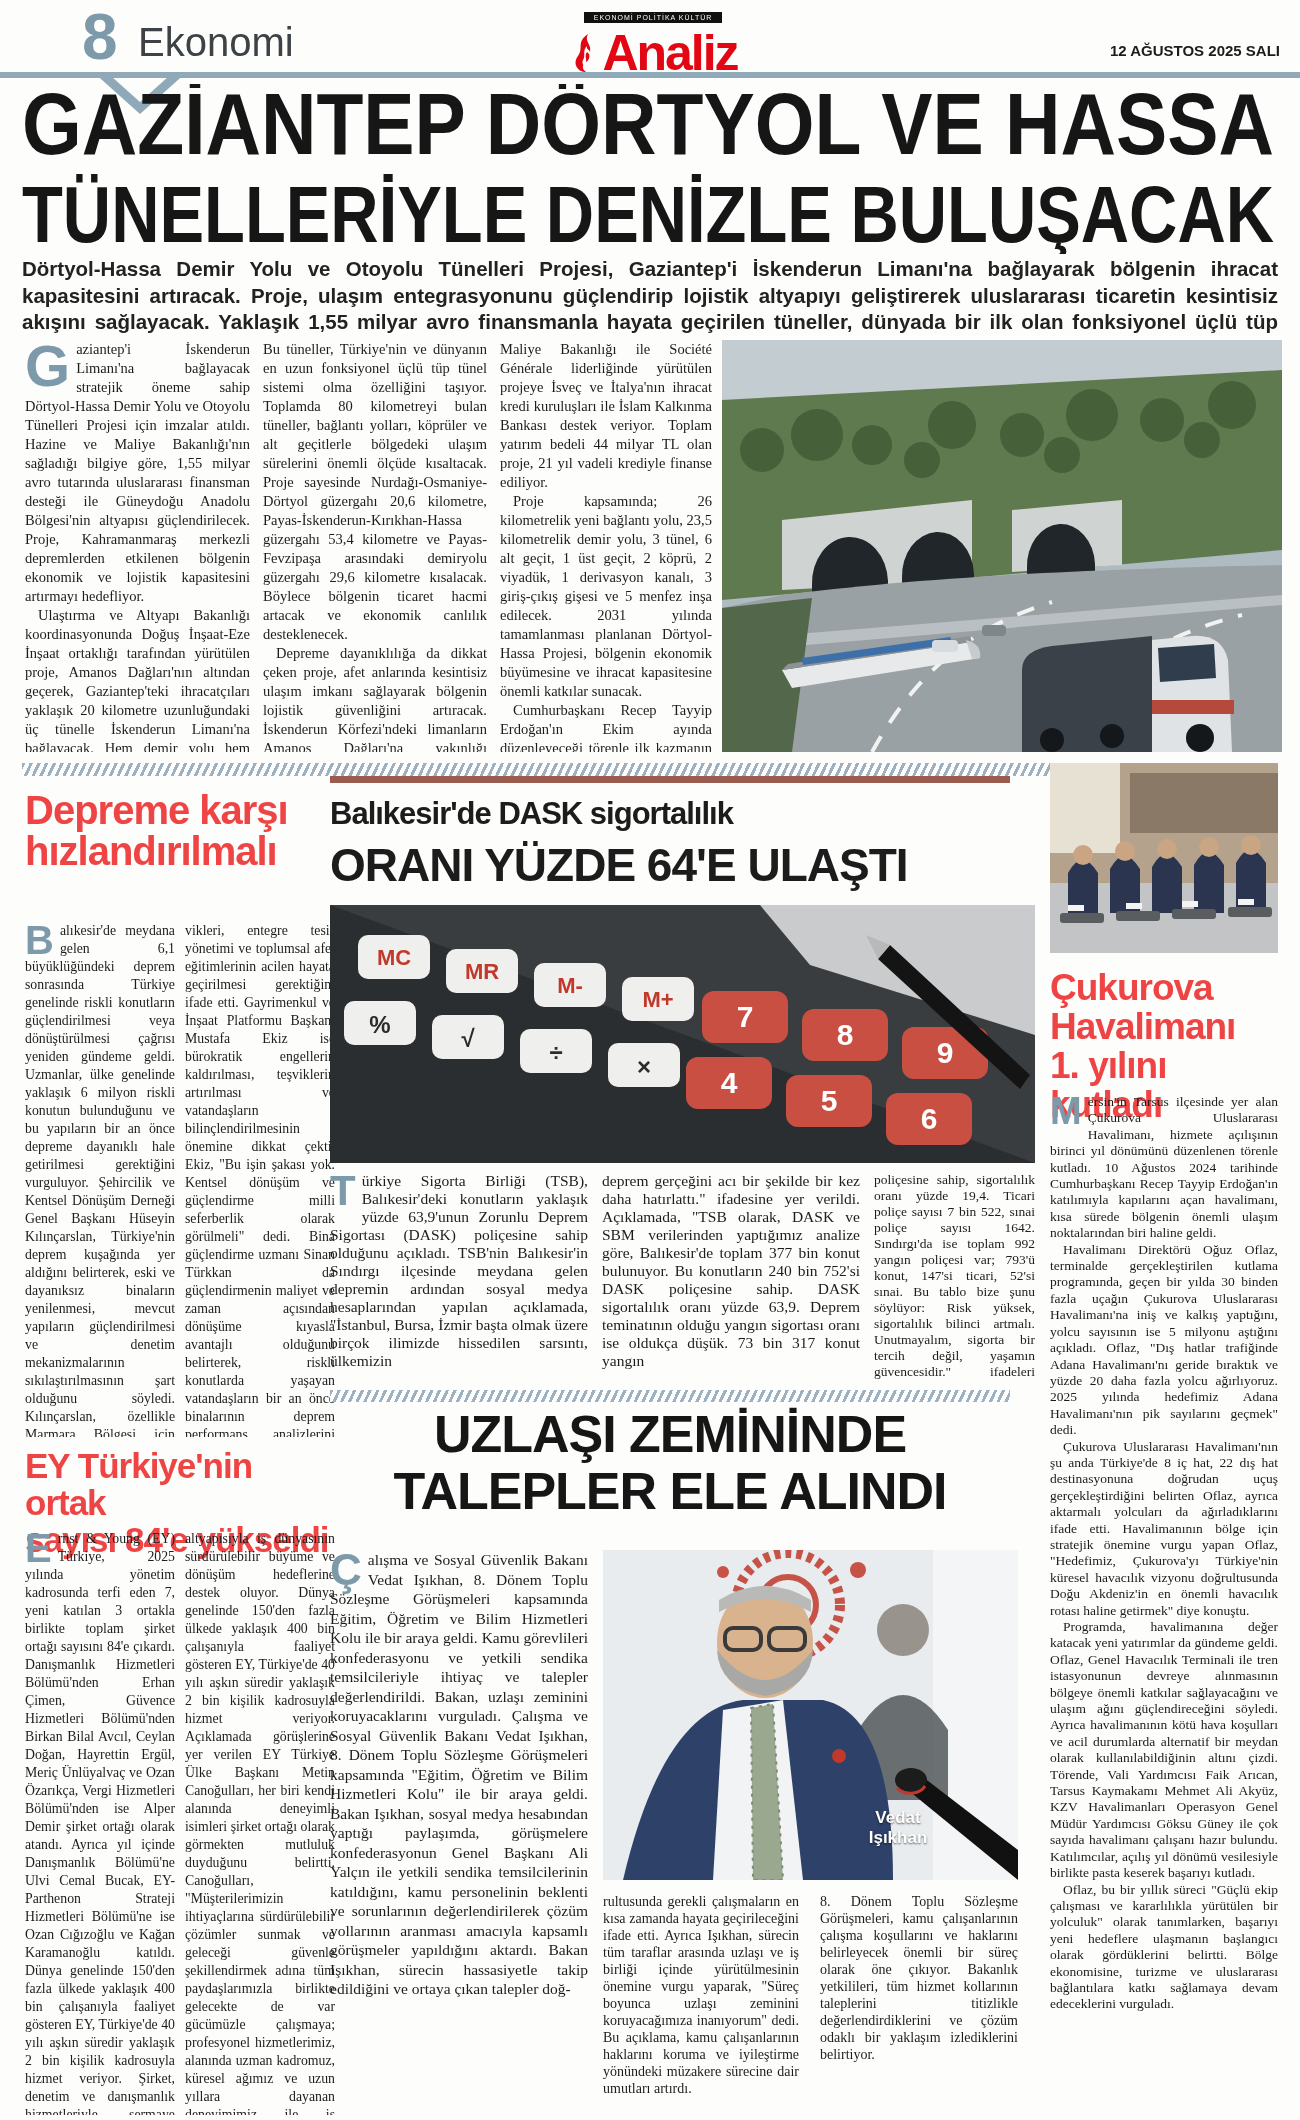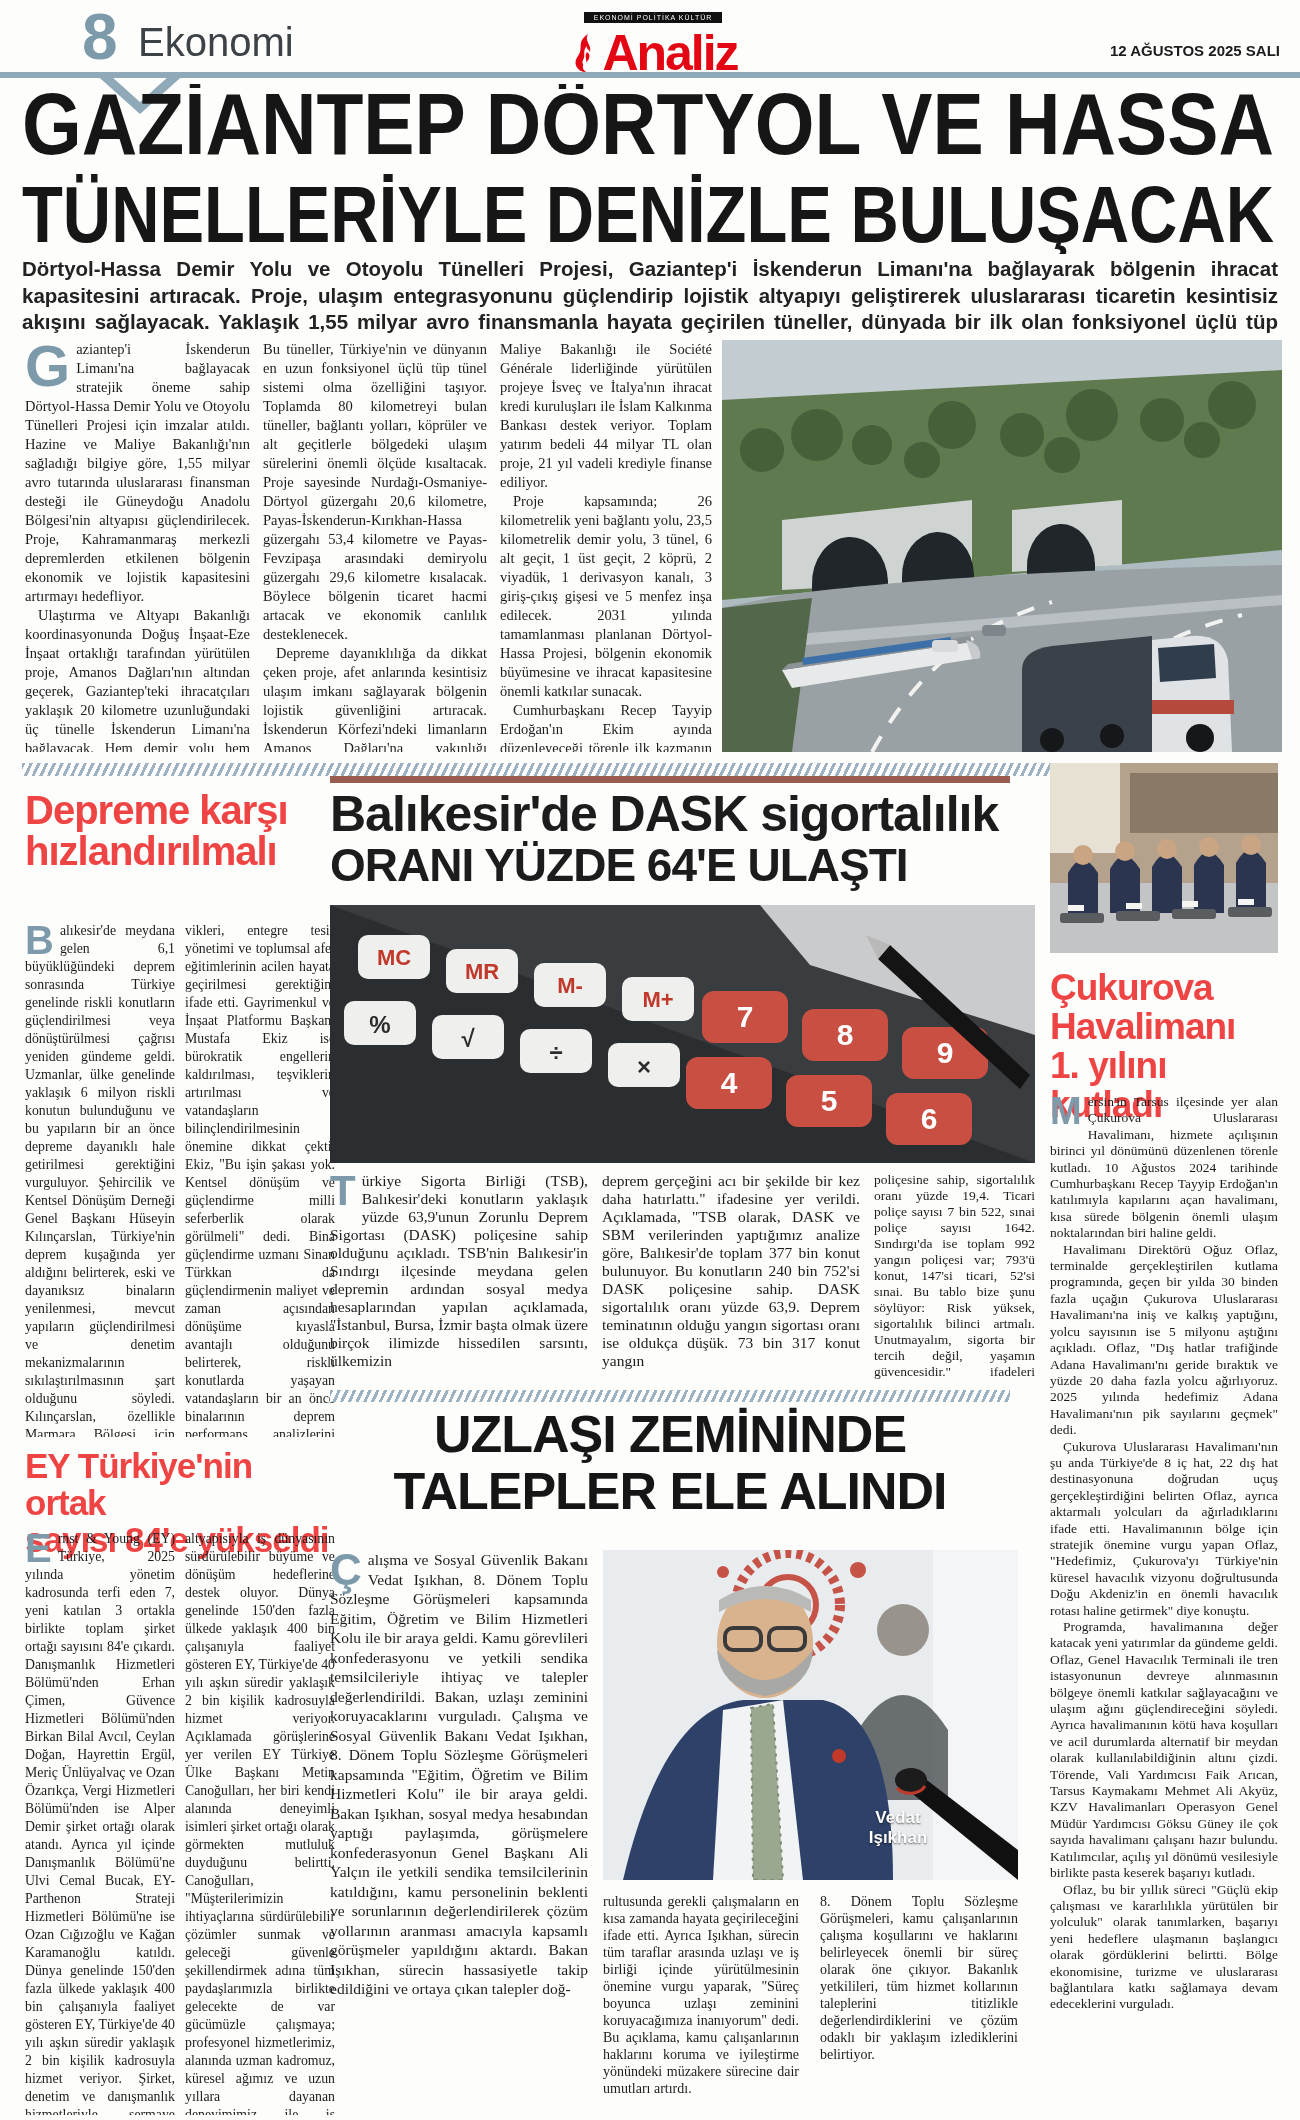--- a/index.html
+++ b/index.html
@@ -138,21 +138,21 @@
   </div>
   <div class="abs serif" style="left:25px;top:1530px;width:150px;height:585px;font-size:13.8px;line-height:18px;">
     <p><span class="dropcap" style="font-size:40px;">E</span><span>rnst &amp; Young (EY) Türkiye, 2025 yılında yönetim kadrosunda terfi eden 7, yeni katılan 3 ortakla birlikte toplam şirket ortağı sayısını 84'e çıkardı. Danışmanlık Hizmetleri Bölümü'nden Erhan Çimen, Güvence Hizmetleri Bölümü'nden Birkan Bilal Avcıl, Ceylan Doğan, Hayrettin Ergül, Meriç Ünlüyalvaç ve Ozan Özarıkça, Vergi Hizmetleri Bölümü'nden ise Alper Demir şirket ortağı olarak atandı. Ayrıca yıl içinde Danışmanlık Bölümü'ne Ulvi Cemal Bucak, EY-Parthenon Strateji Hizmetleri Bölümü'ne ise Ozan Cığızoğlu ve Kağan Karamanoğlu katıldı. Dünya genelinde 150'den fazla ülkede yaklaşık 400 bin çalışanıyla faaliyet gösteren EY, Türkiye'de 40 yılı aşkın süredir yaklaşık 2 bin kişilik kadrosuyla hizmet veriyor. Şirket, denetim ve danışmanlık hizmetleriyle sermaye piyasalarında güven ortamı oluştururken, teknoloji ve veri</span></p>
   </div>
   <div class="abs serif" style="left:185px;top:1530px;width:150px;height:585px;font-size:13.8px;line-height:18px;">
     <p>altyapısıyla iş dünyasının sürdürülebilir büyüme ve dönüşüm hedeflerine destek oluyor. Dünya genelinde 150'den fazla ülkede yaklaşık 400 bin çalışanıyla faaliyet gösteren EY, Türkiye'de 40 yılı aşkın süredir yaklaşık 2 bin kişilik kadrosuyla hizmet veriyor. Açıklamada görüşlerine yer verilen EY Türkiye Ülke Başkanı Metin Canoğulları, her biri kendi alanında deneyimli isimleri şirket ortağı olarak görmekten mutluluk duyduğunu belirtti. Canoğulları, "Müşterilerimizin ihtiyaçlarına sürdürülebilir çözümler sunmak ve geleceği güvenle şekillendirmek adına tüm paydaşlarımızla birlikte gelecekte de var gücümüzle çalışmaya; profesyonel hizmetlerimiz, alanında uzman kadromuz, küresel ağımız ve uzun yıllara dayanan deneyimimiz ile iş dünyasına, ülke ekonomisine ve istihdama katkı sağlamaya devam edeceğiz." ifadelerini kullandı.</p>
   </div>
 
   <div class="abs" style="left:330px;top:776px;width:680px;height:7px;background:#9b5c50;"></div>
   <div class="abs" style="left:330px;top:790px;width:690px;">
-    <div style="font-size:50px;line-height:48px;font-weight:600;letter-spacing:-1px;">Balıkesir'de DASK sigortalılık</div>
+    <div style="font-size:31px;line-height:48px;font-weight:600;letter-spacing:-1px;">Balıkesir'de DASK sigortalılık</div>
     <div style="font-size:46px;line-height:54px;font-weight:800;letter-spacing:-1px;">ORANI YÜZDE 64'E ULAŞTI</div>
   </div>
 
   <svg class="abs" style="left:330px;top:905px;" width="705" height="258" viewBox="0 0 705 258">
     <rect width="705" height="258" fill="#3a3d40"></rect>
     <path d="M430 0 L705 0 L705 130 L480 60 Z" fill="#c9cbcd"></path>
     <path d="M0 0 L705 258 L0 258 Z" fill="#2b2e31"></path>
     <g>
       <g fill="#efefed">
         <rect x="28" y="30" width="72" height="44" rx="10"></rect>

